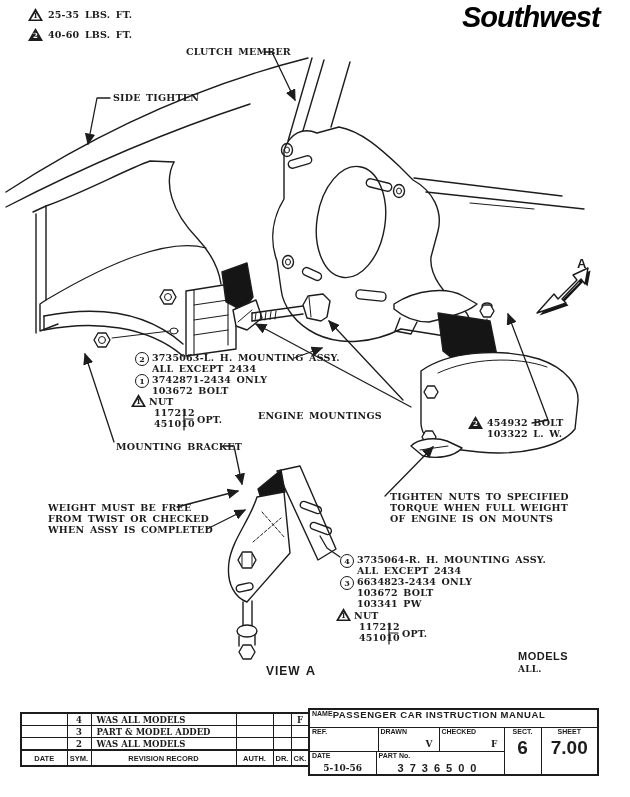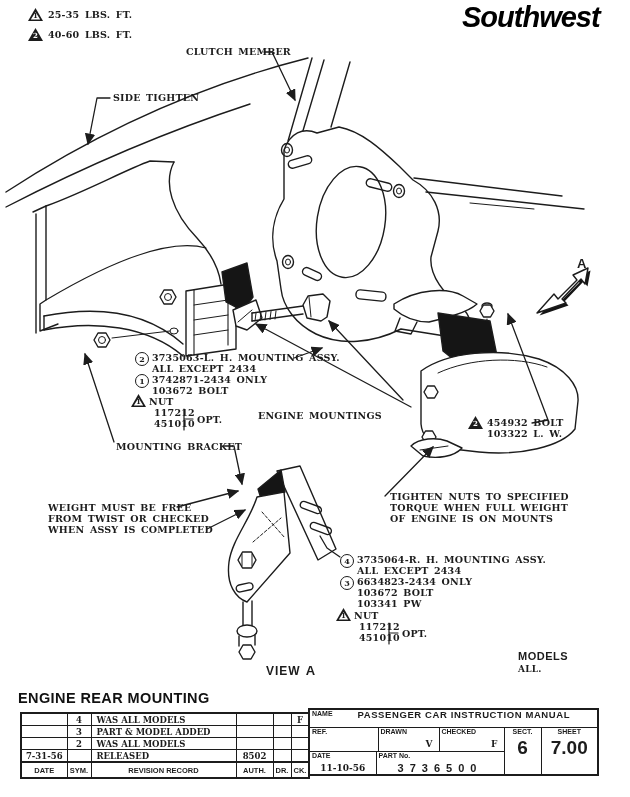--- a/index.html
+++ b/index.html
@@ -47,21 +47,21 @@
   .rev { left:20px; top:712px; }
   .rev td { font-family:"DejaVu Serif",serif; font-weight:bold; font-size:8.5px;
             height:11px; text-align:center; }
   .rev td.rec { text-align:left; padding-left:5px; }
   .rev tr.hdr td { border-top:2.5px solid #1c1c1c; height:14px;
             font-family:"Liberation Sans",sans-serif; font-size:7.5px; }
   .tb { left:308px; top:708px; }
   .lbl { font-family:"Liberation Sans",sans-serif; font-weight:bold; font-size:7px;
          display:block; line-height:8px; }
   .tb td { vertical-align:top; position:relative; }
-  .name-val { display:block; text-align:center; font-family:"Liberation Sans",sans-serif;
+  .name-val { display:block; text-align:left; font-family:"Liberation Sans",sans-serif;
               font-weight:bold; font-size:9.5px; letter-spacing:.6px; margin-top:-1px; }
   .corner-val { position:absolute; right:6px; bottom:2px; font-weight:bold; font-size:9px;
               font-family:"DejaVu Serif",serif; }
   .big-val { display:block; text-align:center; font-family:"Liberation Sans",sans-serif;
               font-weight:bold; font-size:19px; margin-top:1px; }
   .part-val { display:block; text-align:center; font-family:"Liberation Sans",sans-serif;
               font-weight:bold; font-size:11px; letter-spacing:6px; margin-top:2px; }
   .date-val { display:block; text-align:center; font-weight:bold; font-size:9px;
               font-family:"DejaVu Serif",serif; margin-top:3px; }
   
@@ -298,21 +298,20 @@
     <span class="viewcap" style="font-size:13px">A</span>
   </div>
 
   <div class="abs viewcap" style="left:577px;top:256px;font-size:13px">A</div>
 
   <div class="abs" style="left:518px;top:650px;width:62px;text-align:left">
     <div class="viewcap" style="font-size:11px;letter-spacing:.5px">MODELS</div>
     <div class="dwg" style="font-size:9px;margin-top:2px">ALL.</div>
   </div>
 
-  <div id="drawing-title">ENGINE REAR MOUNTING</div>
 
   <table class="rev">
     <colgroup>
       <col style="width:46px">
         <col style="width:24px">
         <col style="width:145px">
       <col style="width:37px">
         <col style="width:18px">
         <col style="width:18px">
     </colgroup>
@@ -331,28 +330,20 @@
         <td class="rec">PART &amp; MODEL ADDED</td>
           <td></td>
         <td></td>
           <td></td>
       </tr>
       <tr>
         <td></td>
           <td>2</td>
         <td class="rec">WAS ALL MODELS</td>
           <td></td>
-        <td></td>
-          <td></td>
-      </tr>
-      <tr>
-        <td>7-31-56</td>
-          <td></td>
-        <td class="rec">RELEASED</td>
-          <td>8502</td>
         <td></td>
           <td></td>
       </tr>
       <tr class="hdr">
         <td>DATE</td>
           <td>SYM.</td>
         <td>REVISION RECORD</td>
           <td>AUTH.</td>
         <td>DR.</td>
           <td>CK.</td>
@@ -393,21 +384,21 @@
           <span class="big-val">6</span>
         </td>
         <td rowspan="2">
           <span class="lbl" style="text-align:center">SHEET</span>
           <span class="big-val">7.00</span>
         </td>
       </tr>
       <tr style="height:23px">
         <td>
           <span class="lbl">DATE</span>
-          <span class="date-val">11-10-56</span>
+          <span class="date-val">5-10-56</span>
         </td>
         <td colspan="3">
           <span class="lbl">PART No.</span>
           <span class="part-val">3736500</span>
         </td>
       </tr>
     </tbody>
   </table>
 
 </div>

